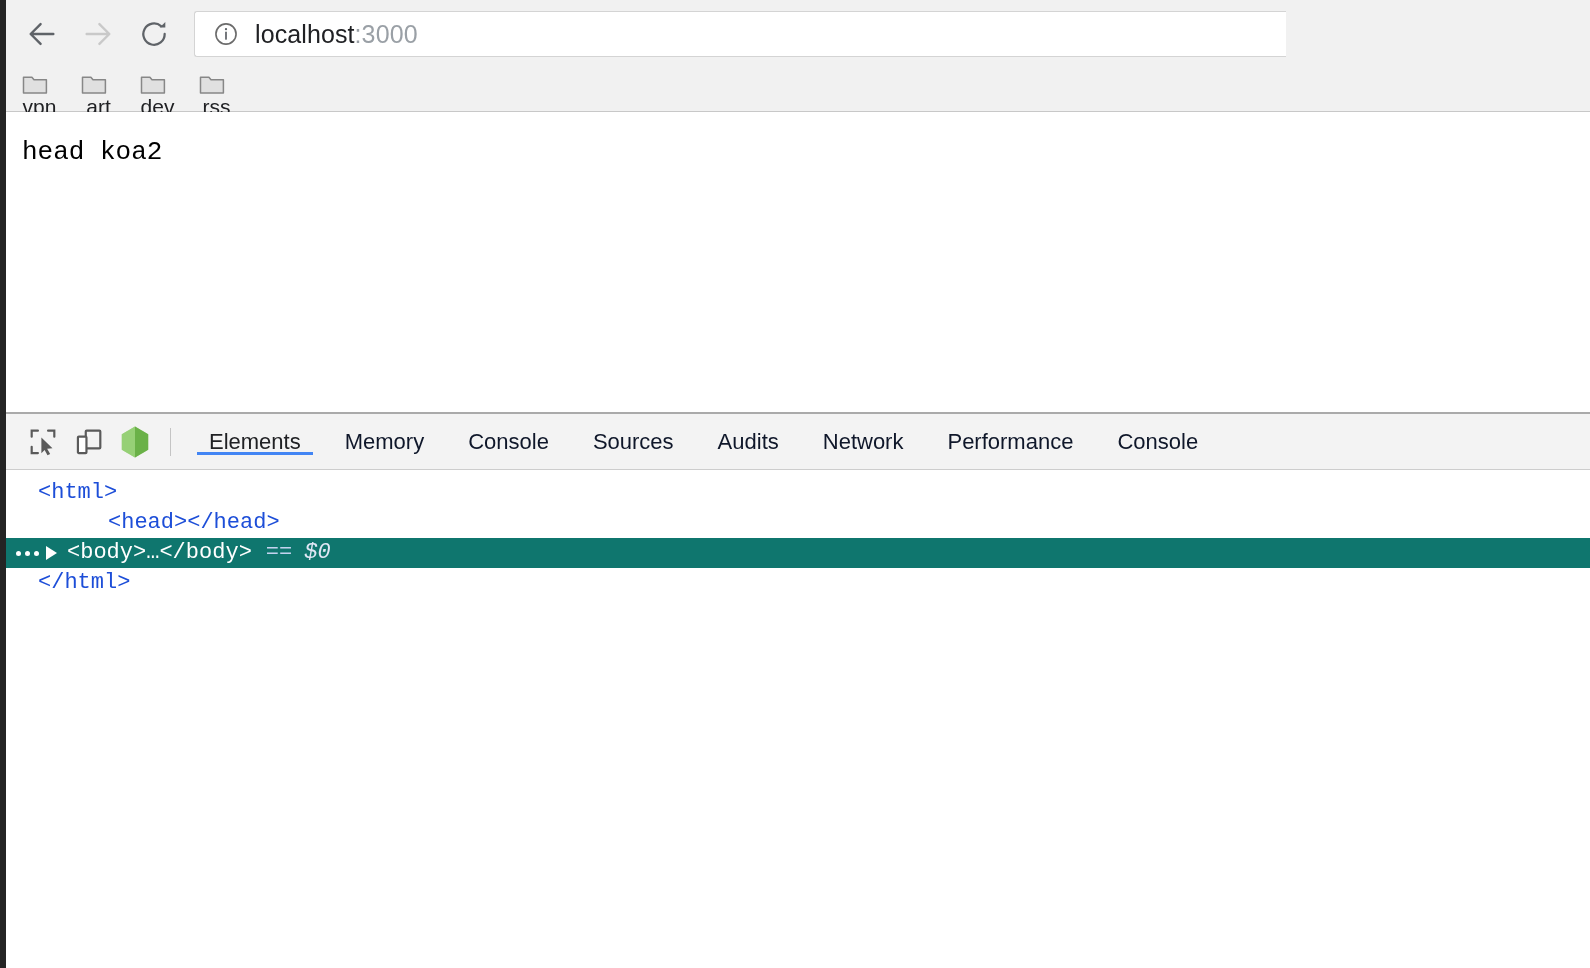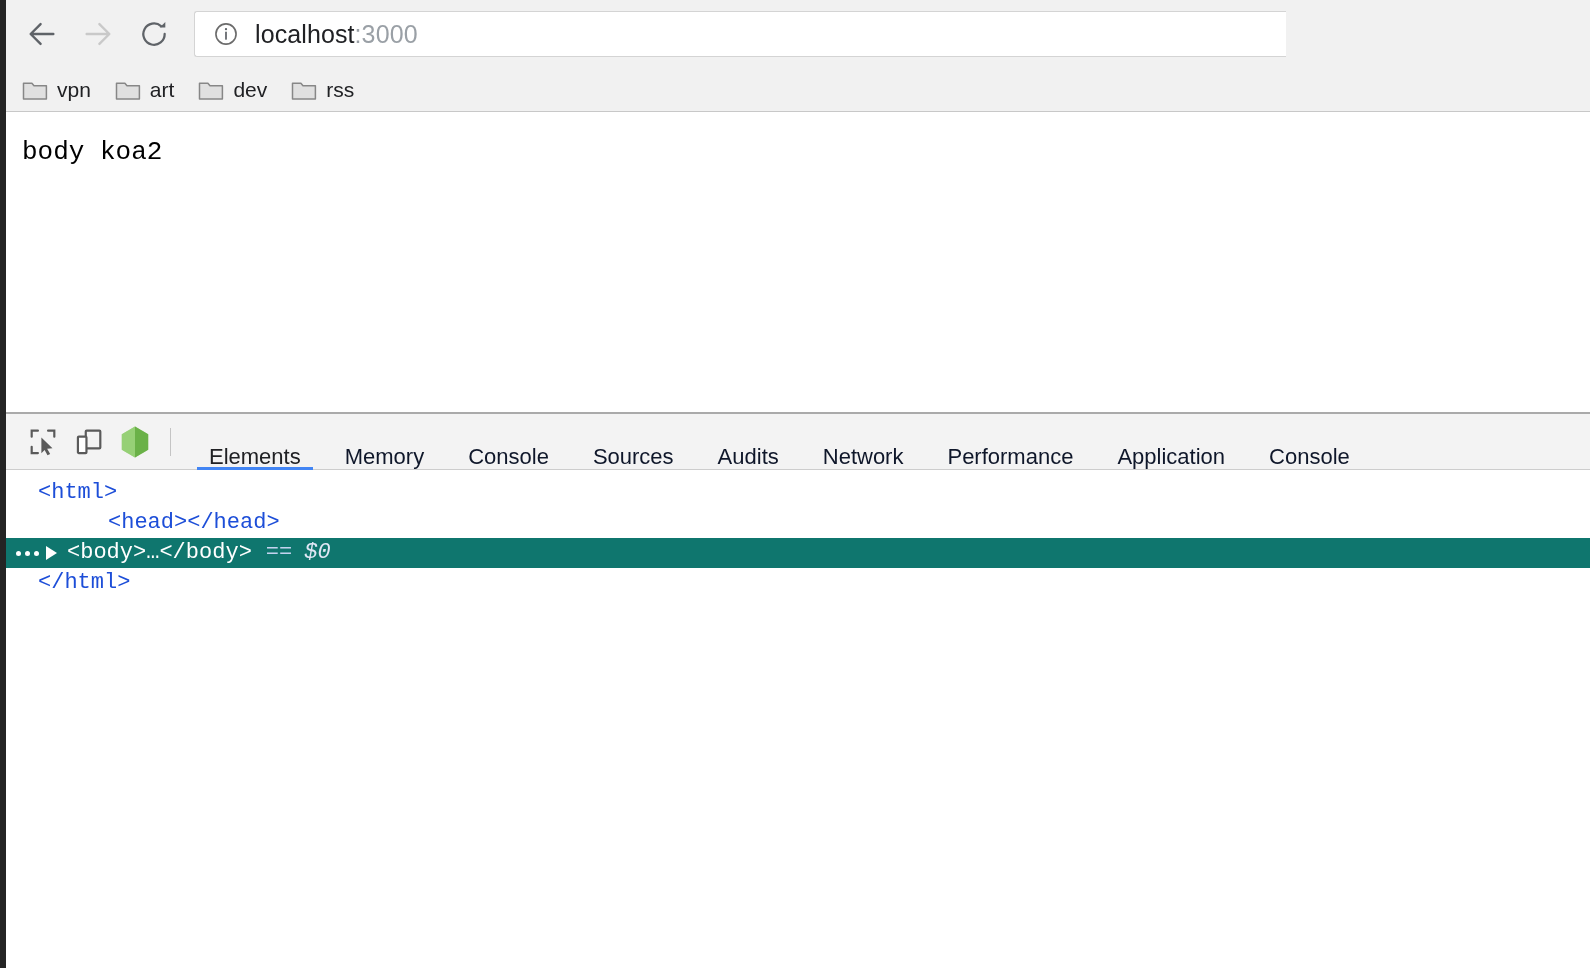--- a/index.html
+++ b/index.html
@@ -105,20 +105,21 @@
   }
 
   .bookmark {
     display: flex;
     align-items: center;
     height: 34px;
     padding: 0 10px 0 0;
     margin-right: 14px;
     border-radius: 3px;
     background: transparent;
+    flex-direction: column;
   }
   .bookmark .bm-icon {
     width: 26px; height: 22px;
     margin-right: 9px;
     flex: 0 0 auto;
     display:flex; align-items:center; justify-content:center;
   }
   .bookmark .bm-label {
     font-size: 21px;
     color: #202124;
@@ -174,21 +175,21 @@
   .dt-divider {
     width: 1px;
     height: 28px;
     background: #c4c4c4;
     margin: 0 16px 0 12px;
     flex: 0 0 auto;
   }
 
   .dt-tabs {
     display: flex;
-    align-items: flex-end;
+    align-items: center;
     height: 56px;
     flex: 1 1 auto;
   }
 
   .dt-tab {
     position: relative;
     display: flex;
     align-items: center;
     padding: 0 22px;
     font-size: 22px;
@@ -346,21 +347,21 @@
             <path d="M1.5 4.2 h8.4 l2.1 2.6 h12.4 v13.2 h-22.9 z" fill="#e0e0e0" stroke="#878787" stroke-width="1.5" stroke-linejoin="round"></path>
           </svg>
         </span>
         <span class="bm-label">rss</span>
       </div>
 
     </div>
   </div>
 
   <div class="viewport">
-    <div class="page-body-text">body koa2</div>
+    <div class="page-body-text">head koa2</div>
   </div>
 
   <div class="devtools">
 
     <div class="dt-toolbar">
 
       <div class="dt-tool-btn">
         <svg width="30" height="30" viewBox="0 0 26 26">
           <path d="M3.2 8.4 V3.2 H8.6 M22.8 8.4 V3.2 H17.4 M3.2 17.2 V22.6 H8.6" fill="none" stroke="#5a5a5a" stroke-width="1.9" stroke-linecap="round"></path>
           <path d="M11.6 9.2 L21.2 18.4 L16.6 18.9 L19.2 23.3 L16.9 24.4 L14.4 20.0 L11.6 22.8 Z" fill="#5a5a5a"></path>
@@ -385,21 +386,20 @@
       <div class="dt-divider"></div>
 
       <div class="dt-tabs">
         <div class="dt-tab active">Elements</div>
         <div class="dt-tab">Memory</div>
         <div class="dt-tab">Console</div>
         <div class="dt-tab">Sources</div>
         <div class="dt-tab">Audits</div>
         <div class="dt-tab">Network</div>
         <div class="dt-tab">Performance</div>
-        <div class="dt-tab">Application</div>
         <div class="dt-tab">Console</div>
       </div>
     </div>
 
     <div class="dom-tree">
 
       <div class="dom-row dom-indent-1">
         <span class="tag-name">&lt;html&gt;</span>
       </div>
 

